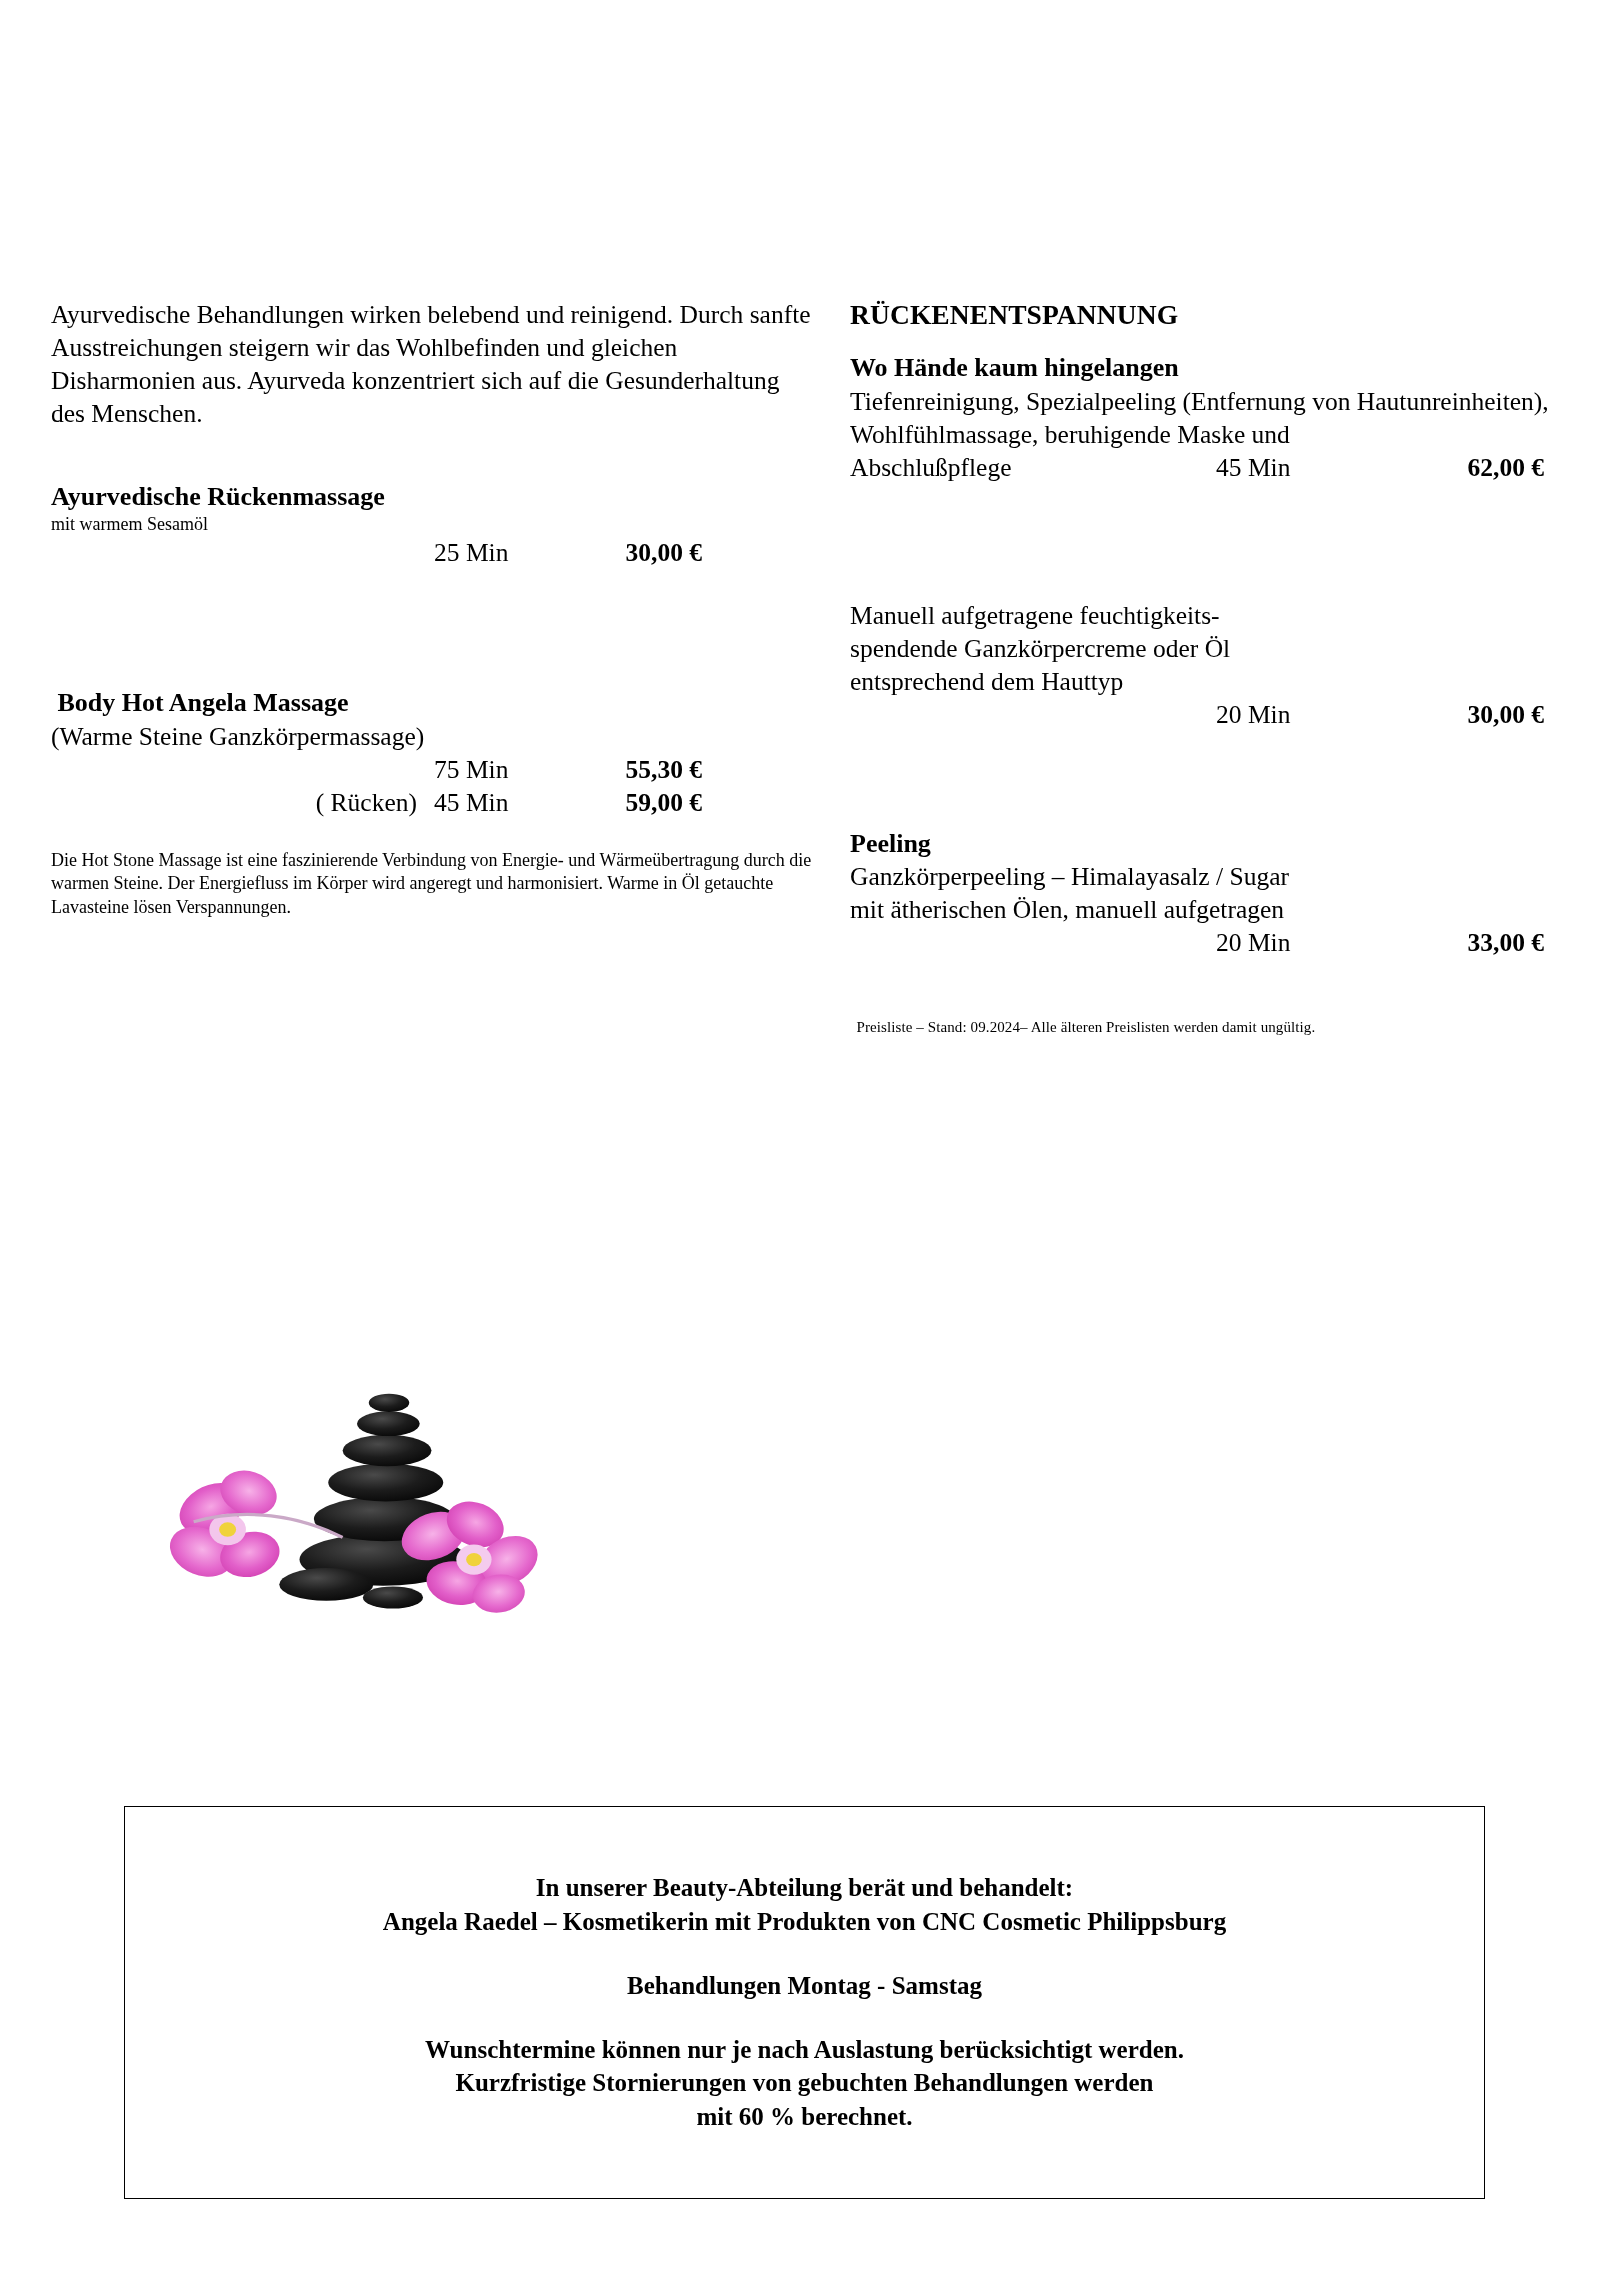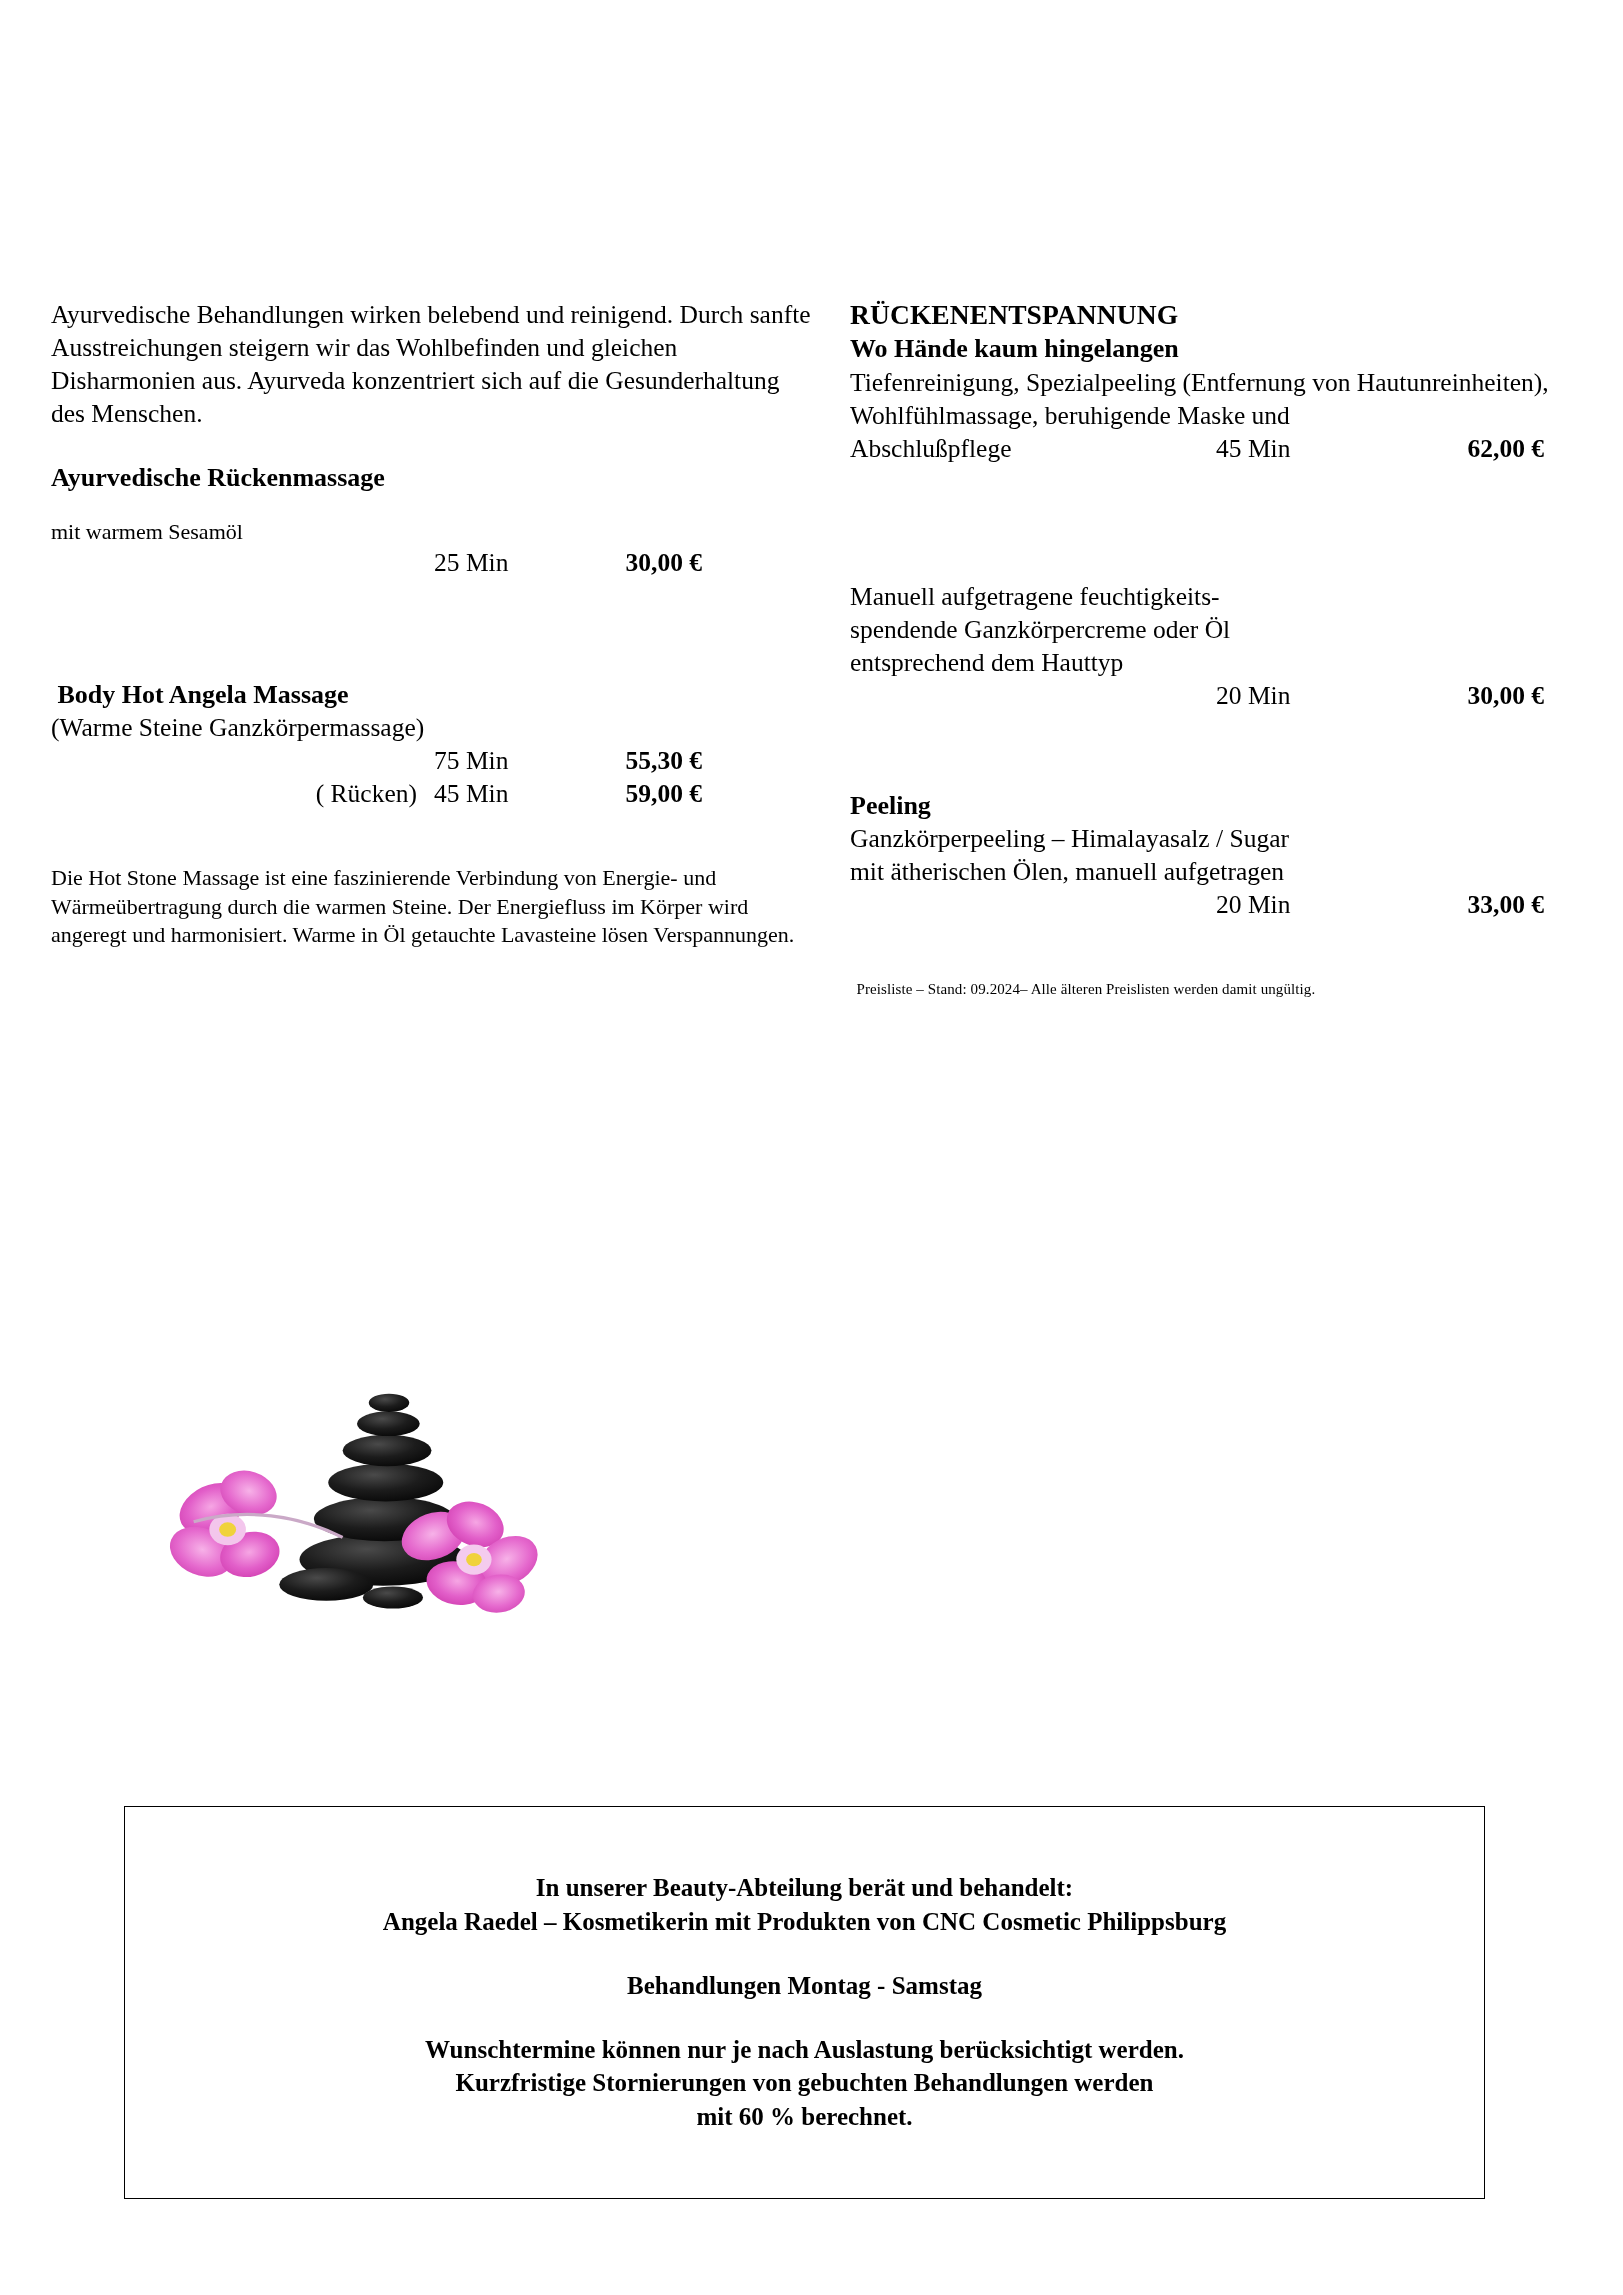--- a/index.html
+++ b/index.html
@@ -68,29 +68,29 @@
   .sec-title {
     font-size: 27.5px;
     font-weight: bold;
     letter-spacing: 0.1px;
     line-height: 1.25;
   }
   .sub-bold {
     font-size: 26px;
     font-weight: bold;
     line-height: 1.28;
+    margin-top: 19px;
   }
   .body-text {
     font-size: 25.5px;
     line-height: 1.30;
   }
   .small-text {
-    font-size: 22px;
+    font-size: 18px;
     line-height: 1.30;
-    margin-top: 24px;
   }
   .tiny-note {
     font-size: 15px;
     line-height: 1.3;
     letter-spacing: 0.1px;
   }
 
   .gap-s { height: 17px; }
   .gap-m { height: 30px; }
   .gap-l { height: 59px; }

